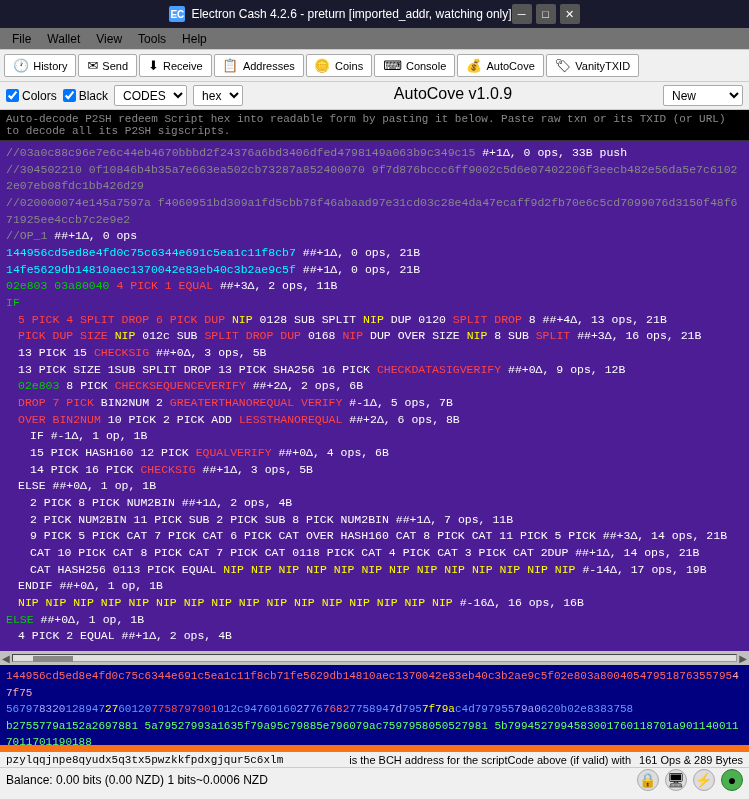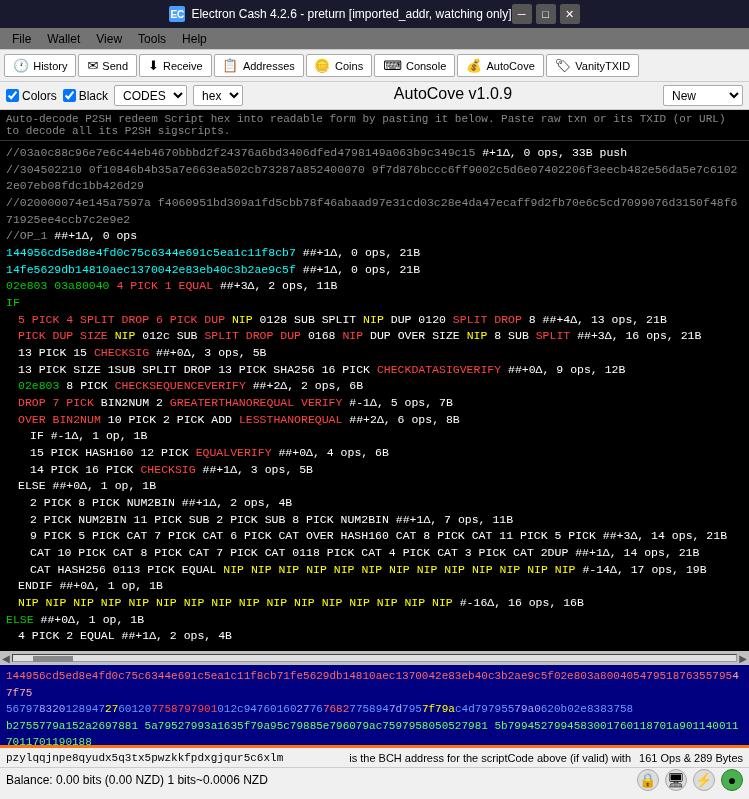--- a/index.html
+++ b/index.html
@@ -59,21 +59,21 @@
     }
     .check-label { display: flex; align-items: center; gap: 3px; font-size: 12px; cursor: pointer; }
     .dropdown {
       padding: 2px 4px; border: 1px solid #aaa; background: white;
       font-size: 12px; cursor: pointer; border-radius: 2px;
     }
     #app-title { flex: 1; text-align: center; font-size: 16px; font-weight: normal; }
     
     
     #main-area {
-      background: #000000;
+      background: #4c1d95;
       color: #00cc00;
       font-family: 'Courier New', monospace;
       font-size: 11.5px;
       padding: 4px 6px;
       height: 510px;
       overflow-y: auto;
       overflow-x: hidden;
       line-height: 1.45;
     }
     
@@ -88,21 +88,21 @@
       overflow: hidden;
     }
     .hex-line { white-space: pre-wrap; word-break: break-all; line-height: 1.5; }
     .hex-line.red { color: #ff6666; }
     .hex-line.blue-line { color: #6699ff; }
     .hex-line.green-line { color: #66ff66; }
 
     
     #status-bar {
       background: #f0f0f0;
-      border-top: 3px solid #f97316;
+      border-top: 7px solid #f97316;
       display: flex;
       align-items: center;
       padding: 2px 6px;
       height: 22px;
       gap: 8px;
       font-size: 11px;
     }
     #address-display {
       flex: 1;
       font-family: 'Courier New', monospace;

